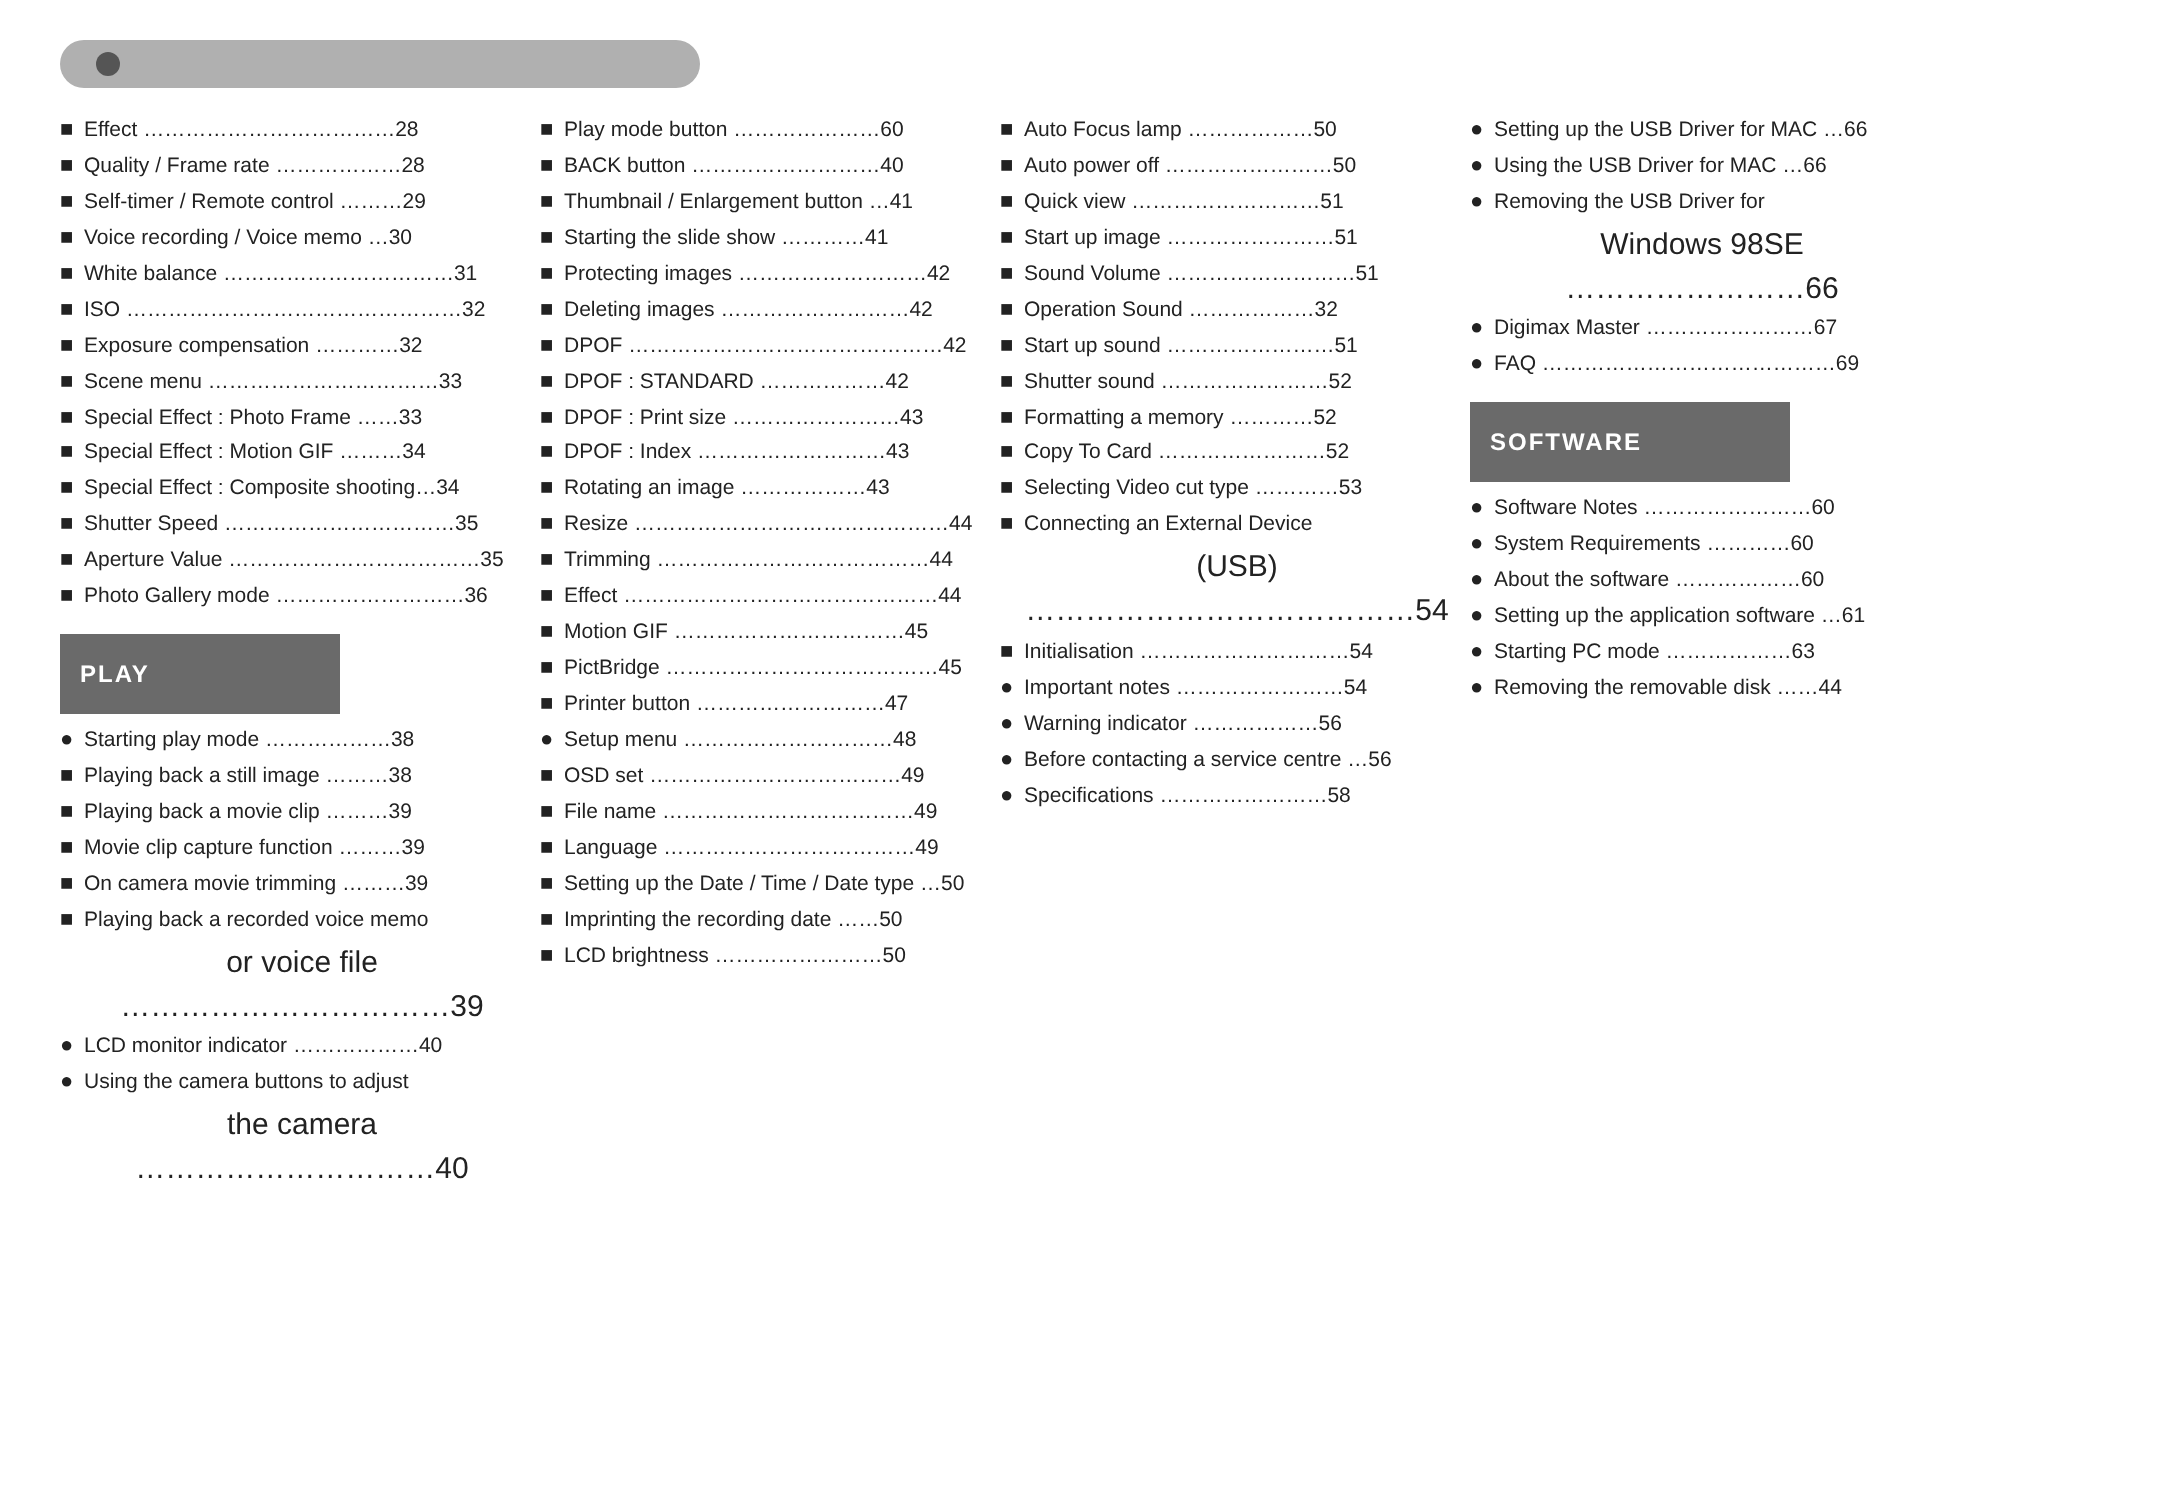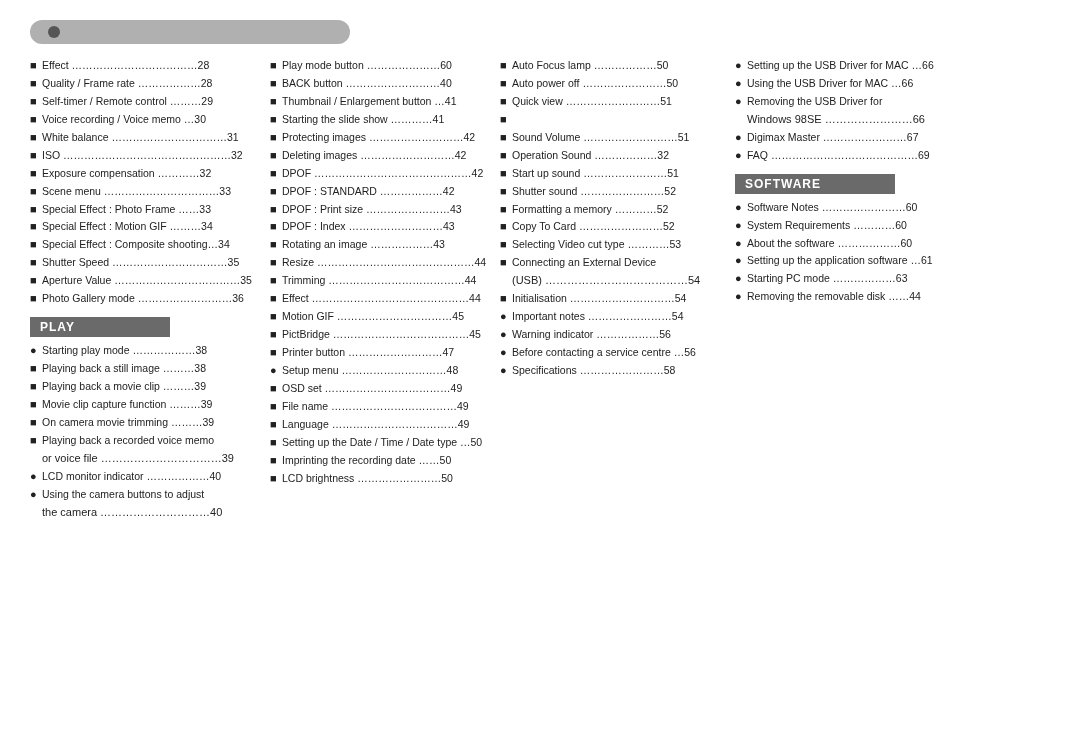--- a/index.html
+++ b/index.html
@@ -67,35 +67,36 @@
     .entry-text {
       flex: 1;
       font-size: 10.5px;
       color: #222;
     }
     .section-header {
       background: #6a6a6a;
       color: #fff;
       font-weight: bold;
       font-size: 12px;
-      padding: 3px 10px;
+      padding: 13px 10px;
       margin-bottom: 6px;
       margin-top: 8px;
       letter-spacing: 1px;
       display: inline-block;
       width: 140px;
     }
     .section-header.wide {
       width: 160px;
     }
     .indent {
       padding-left: 12px;
-      font-size: 11px;
+      font-size: 15px;
       margin-bottom: 2px;
       line-height: 1.45;
+      text-align: center;
     }
     .page-num {
       position: absolute;
       bottom: 12px;
       left: 30px;
       font-size: 11px;
       color: #333;
     }
   </style>
 </head>
@@ -320,20 +321,21 @@
           <div class="entry">
             <span class="bullet">■</span>
             <span class="entry-text">Auto power off ……………………50</span>
           </div>
           <div class="entry">
             <span class="bullet">■</span>
             <span class="entry-text">Quick view   ………………………51</span>
           </div>
           <div class="entry">
             <span class="bullet">■</span>
+            <span class="entry-text">Start up image ……………………51</span>
           </div>
           <div class="entry">
             <span class="bullet">■</span>
             <span class="entry-text">Sound Volume ………………………51</span>
           </div>
           <div class="entry">
             <span class="bullet">■</span>
             <span class="entry-text">Operation Sound ………………32</span>
           </div>
           <div class="entry">

